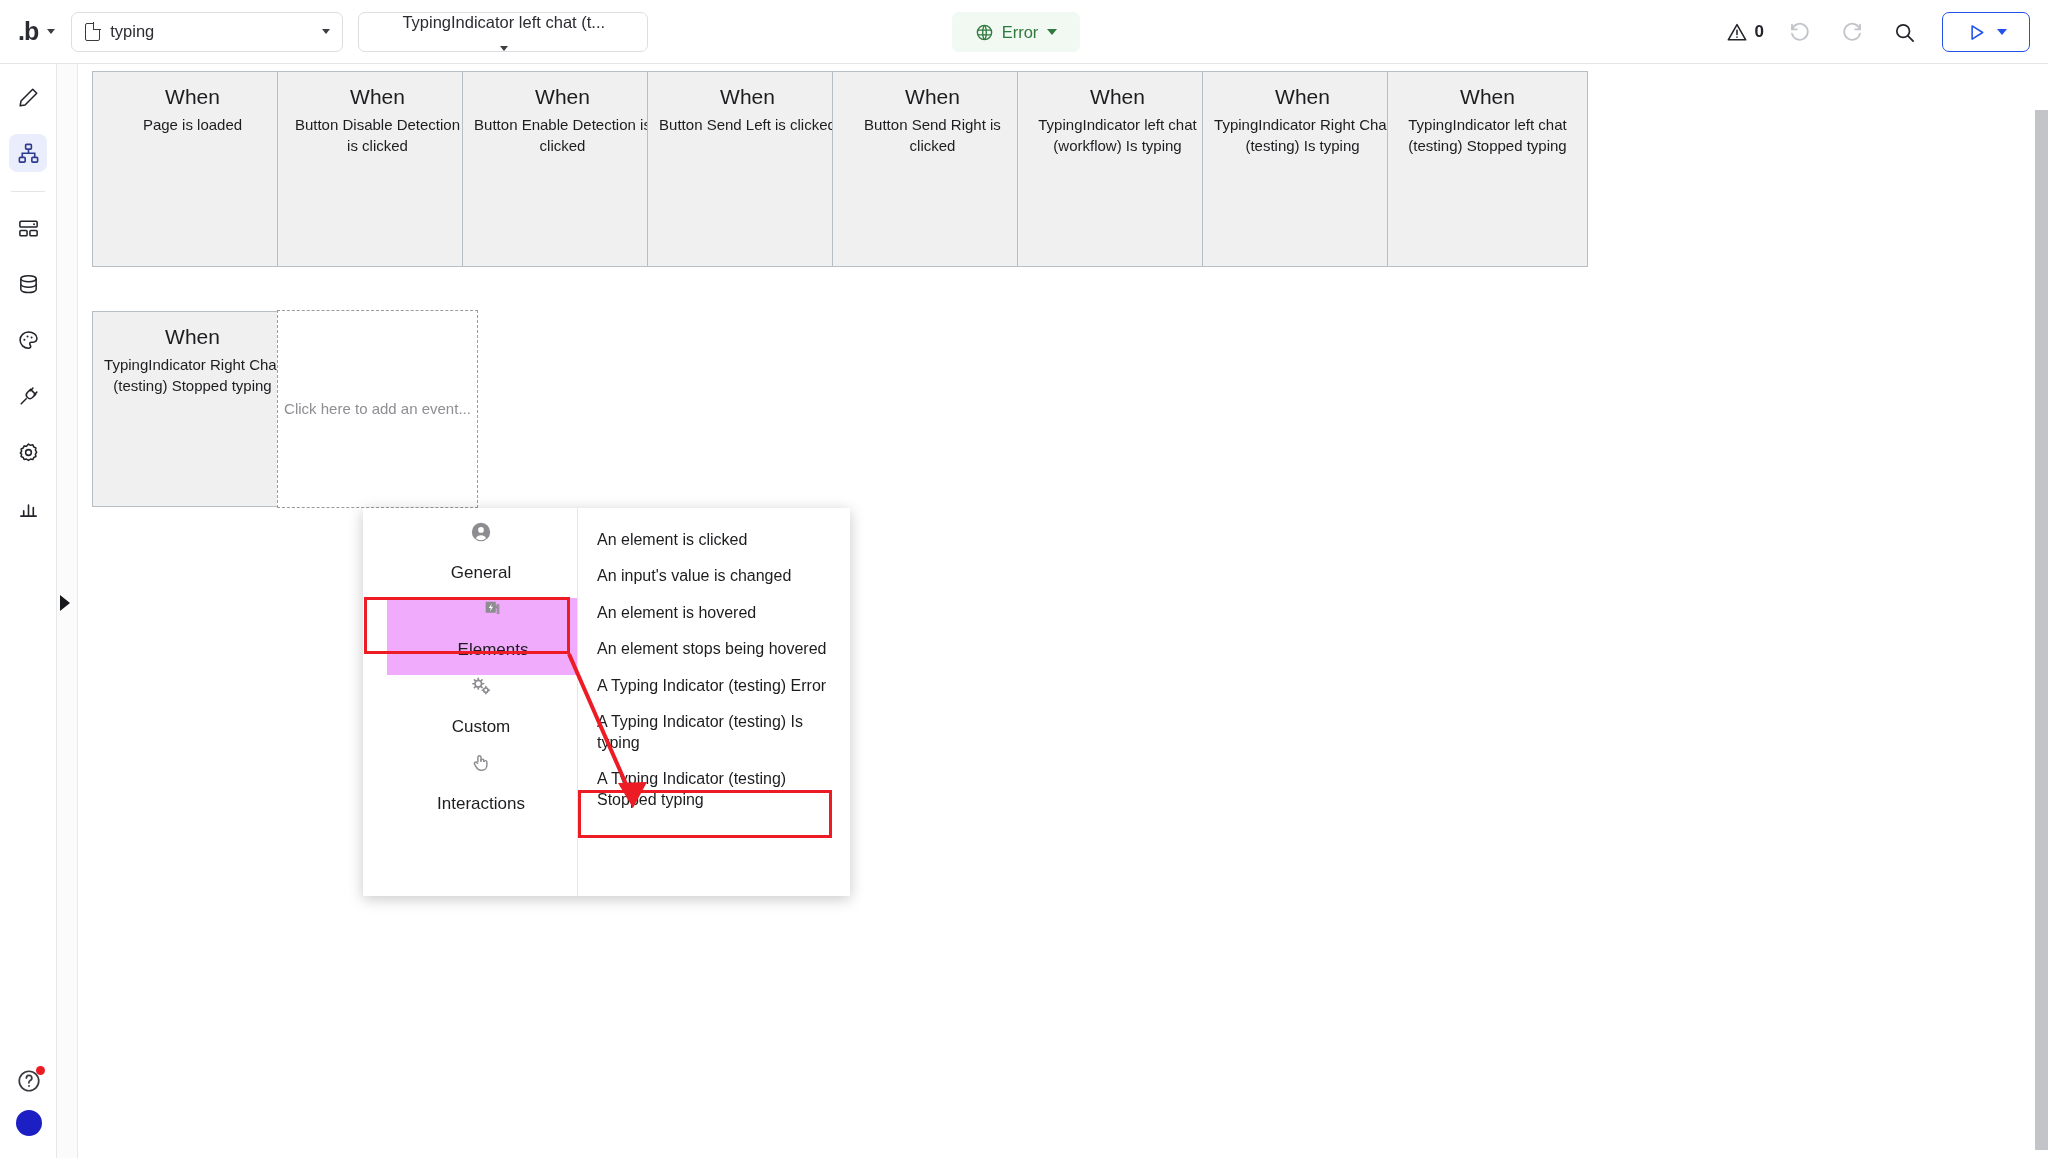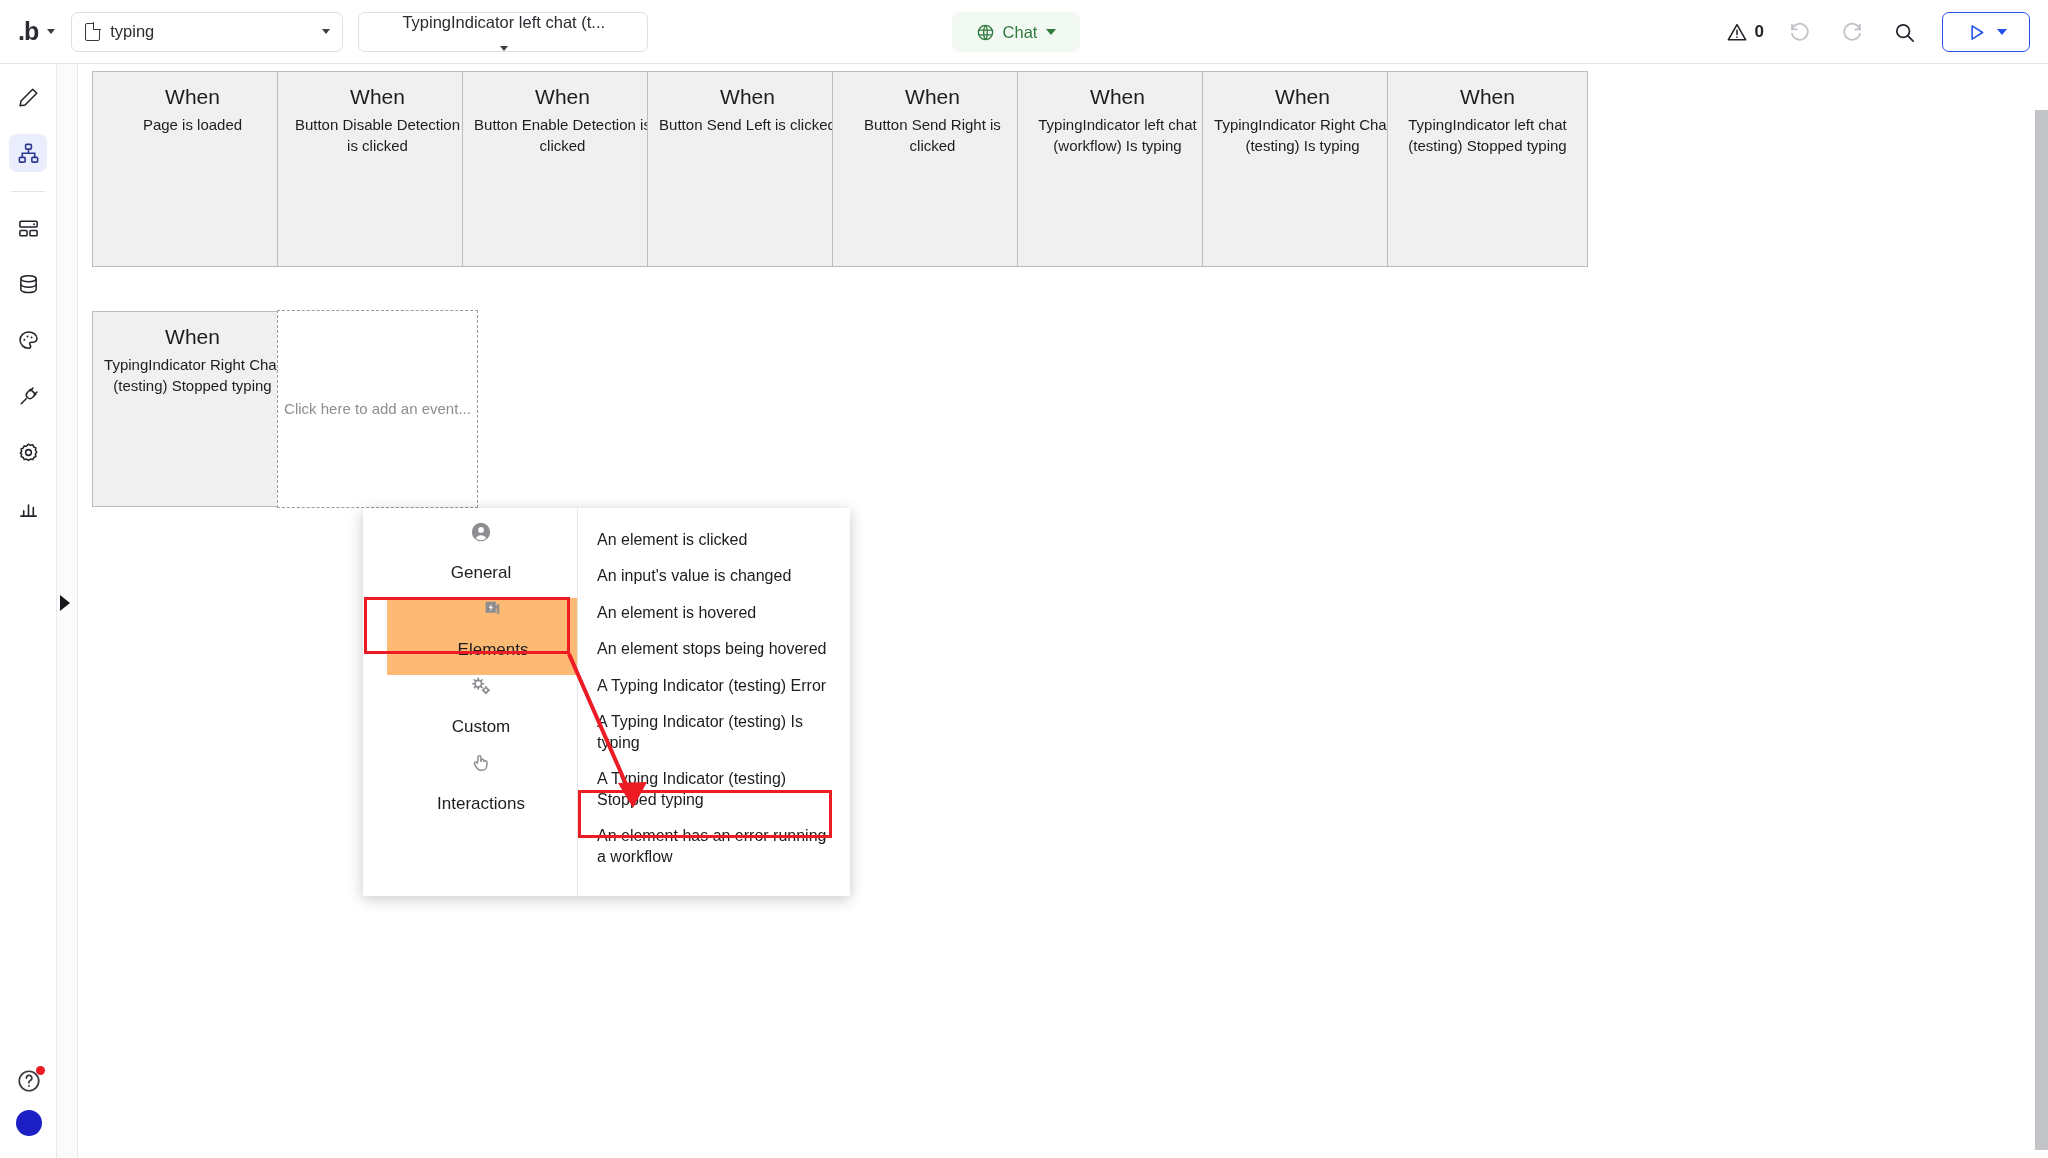--- a/index.html
+++ b/index.html
@@ -226,21 +226,21 @@
     padding-top: 13px;
   }
   .dd-cat {
     height: 77px;
     display: flex; align-items: center;
     padding-left: 22px; gap: 20px;
     font-size: 17px; color: #1d1d20;
     cursor: pointer;
     flex-direction: column;
   }
-  .dd-cat.sel { background: #fdba74; margin-left: 24px; }
+  .dd-cat.sel { background: #f0abfc; margin-left: 24px; }
   .dd-ico { width: 22px; height: 22px; flex: none; }
   .dd-right {
     flex: 1; padding: 14px 0 0 0;
     overflow: hidden;
   }
   .dd-item {
     padding: 8px 16px 8px 19px;
     font-size: 16px; line-height: 1.28;
     color: #1d1d20; cursor: pointer;
   }
@@ -273,21 +273,21 @@
   <div class="hdr-select wf">
     <span class="lbl">TypingIndicator left chat (t...</span>
     <span class="chev sm"></span>
   </div>
 
   <div class="live-badge">
     <svg class="globe-ico" viewBox="0 0 24 24" fill="none" stroke="#2f7a3d" stroke-width="1.7">
       <circle cx="12" cy="12" r="9"></circle>
       <path d="M12 3c-3 3-3 15 0 18M12 3c3 3 3 15 0 18M3.5 9h17M3.5 15h17"></path>
     </svg>
-    <span>Chat</span>
+    <span>Error</span>
     <span class="chev-green"></span>
   </div>
 
   <div class="topbar-right">
     <div class="issue-btn">
       <svg width="22" height="22" viewBox="0 0 24 24" fill="none" stroke="#22242a" stroke-width="1.7" stroke-linejoin="round">
         <path d="M12 4 L21.5 20.5 H2.5 Z"></path>
         <path d="M12 10v4.6M12 17.4v0.4" stroke-linecap="round"></path>
       </svg>
       <span>0</span>
@@ -494,21 +494,20 @@
   </div>
 
   <div class="dd-right">
     <div class="dd-item">An element is clicked</div>
     <div class="dd-item">An input's value is changed</div>
     <div class="dd-item">An element is hovered</div>
     <div class="dd-item">An element stops being hovered</div>
     <div class="dd-item">A Typing Indicator (testing) Error</div>
     <div class="dd-item">A Typing Indicator (testing) Is typing</div>
     <div class="dd-item">A Typing Indicator (testing) Stopped typing</div>
-    <div class="dd-item">An element has an error running a workflow</div>
   </div>
 </div>
 
 <div class="ann-box ann-elements"></div>
 <div class="ann-box ann-stopped"></div>
 
 <svg class="ann-arrow" width="300" height="190" viewBox="0 0 300 190">
   <path d="M14 14 L78 160" stroke="#ec1b24" stroke-width="4" fill="none"></path>
   <path d="M78 168 L63 143 L92 142 Z" fill="#ec1b24"></path>
 </svg>

